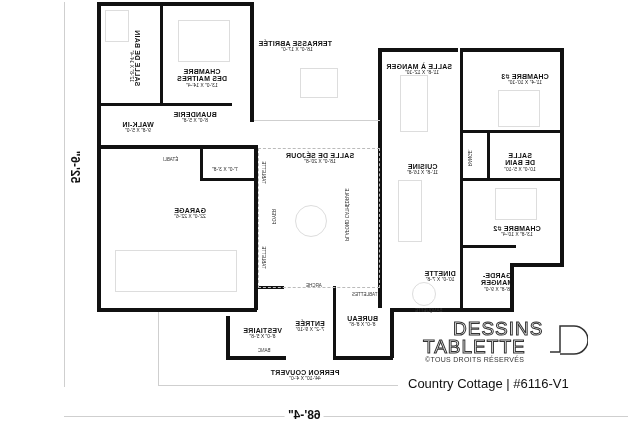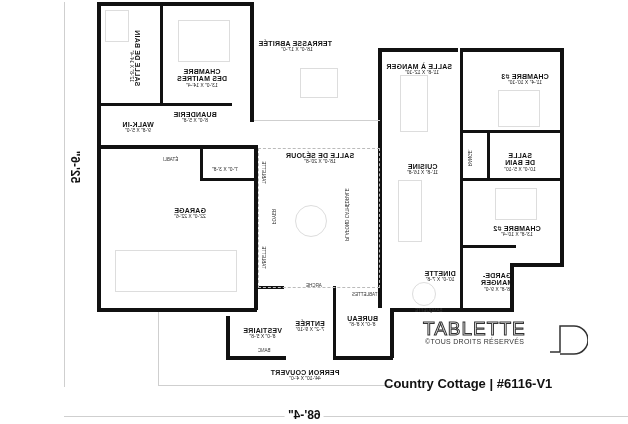--- a/index.html
+++ b/index.html
@@ -12,21 +12,21 @@
   .room-label .nm{font-weight:bold;font-size:7px;letter-spacing:0.2px;display:block;white-space:nowrap;}
   .room-label .dim{font-size:5px;display:block;white-space:nowrap;color:#222;}
   .small-lbl{position:absolute;font-size:4.5px;transform:scaleX(-1);white-space:nowrap;color:#333;}
   .vert{transform:rotate(90deg) scaleX(-1);}
   .furn{position:absolute;border:1px solid #ddd;background:#fff;}
   .circle{border-radius:50%;}
   .dimtext{position:absolute;font-weight:bold;font-size:12px;transform:scaleX(-1);background:#fff;padding:0 3px;}
   .brand{position:absolute;}
   .brand .l1,.brand .l2{font-size:19px;letter-spacing:1px;color:#fff;-webkit-text-stroke:1px #333;font-weight:normal;line-height:18px;}
   .brand .l3{font-size:7px;color:#333;letter-spacing:0.3px;}
-  .title{position:absolute;font-weight:bold;font-size:13px;color:#111;white-space:nowrap;}
+  .title{position:absolute;font-weight:normal;font-size:13px;color:#111;white-space:nowrap;margin-left:24px;}
 </style>
 </head>
 <body>
 
 <div class="thin" style="left:64px;top:2px;width:1px;height:385px;"></div>
 <div class="thin" style="left:64px;top:416px;width:564px;height:1px;"></div>
 <div class="dimtext" style="left:56px;top:160px;transform:rotate(90deg) scaleX(-1);">52'-6"</div>
 <div class="dimtext" style="left:285px;top:408px;">68'-4"</div>
 
 <div class="wall" style="left:97px;top:2px;width:4px;height:147px;"></div>
@@ -161,20 +161,21 @@
 <div class="small-lbl vert" style="left:252px;top:255px;">TABLETTE</div>
 <div class="small-lbl vert" style="left:266px;top:214px;">FOYER</div>
 <div class="small-lbl vert" style="left:320px;top:212px;">PLAFOND CATHÉDRALE</div>
 <div class="small-lbl" style="left:306px;top:283px;">ARCHE</div>
 <div class="small-lbl" style="left:352px;top:292px;">TABLETTES</div>
 <div class="small-lbl" style="left:258px;top:348px;">BANC</div>
 <div class="small-lbl" style="left:415px;top:308px;">BANQUETTE</div>
 <div class="small-lbl vert" style="left:461px;top:155px;">RANGE.</div>
 
 <div class="brand" style="left:423px;top:320px;">
+  <div class="l1" style="padding-left:30px;">DESSINS</div>
   <div class="l2">TABLETTE</div>
   <div class="l3" style="padding-left:2px;">©TOUS DROITS RÉSERVÉS</div>
 </div>
 <svg class="abs" style="left:548px;top:322px;" width="40" height="36" viewBox="0 0 40 36">
   <path d="M2 30 H12 V4 H26 A12 12 0 0 1 26 32 H12" fill="none" stroke="#333" stroke-width="1.5"></path>
 </svg>
 
 <div class="title" style="left:384px;top:376px;">Country Cottage | #6116-V1</div>
 
 </body></html>

